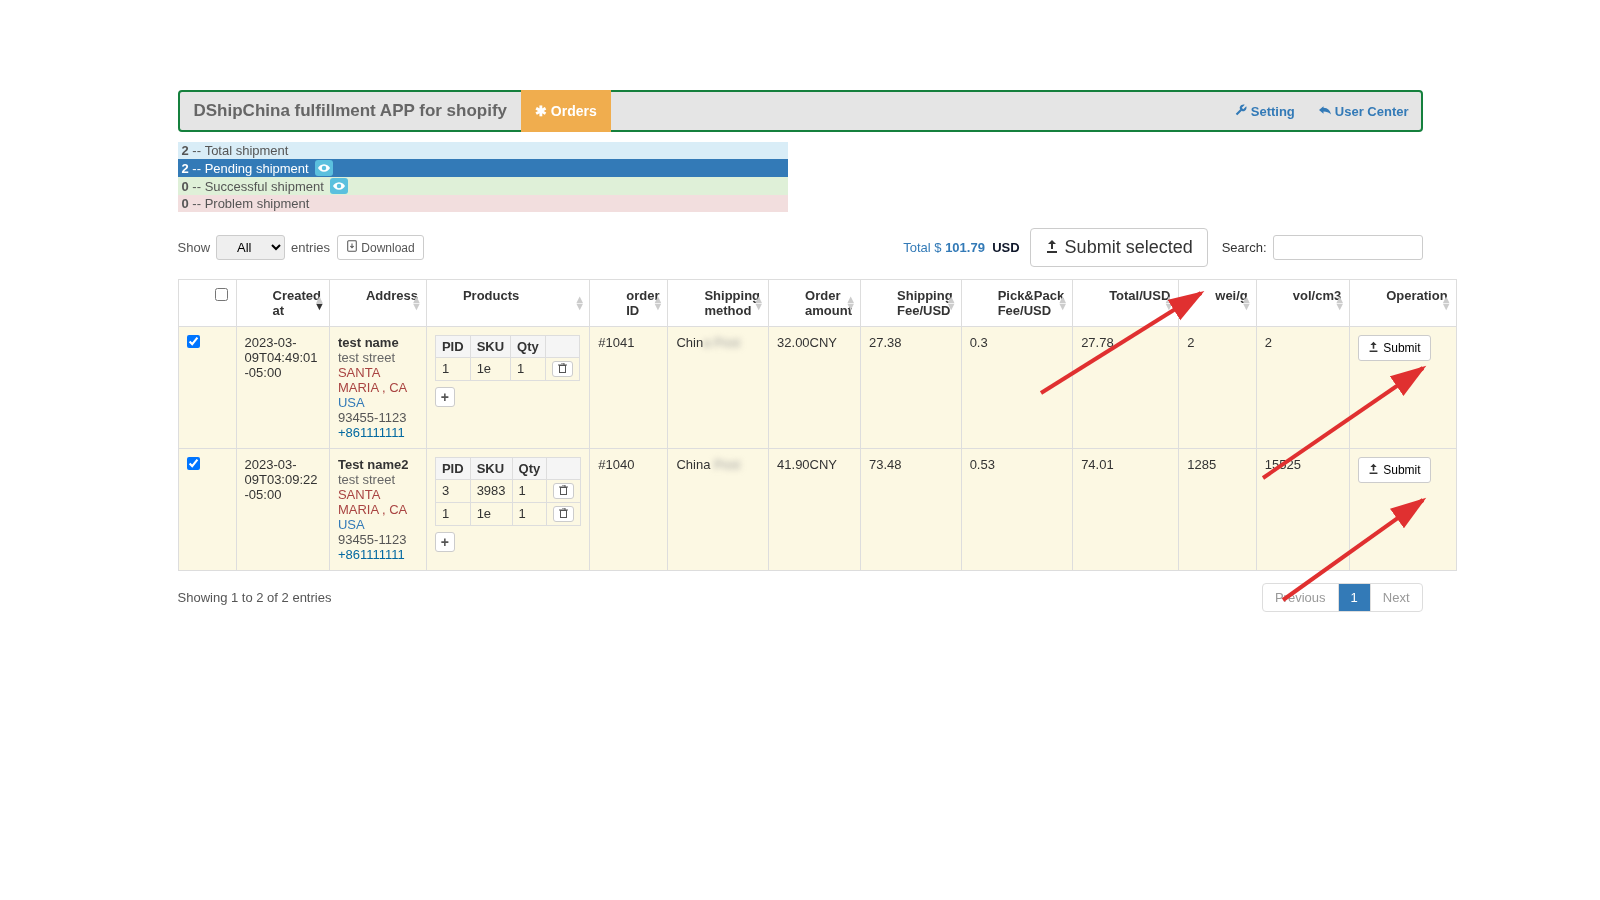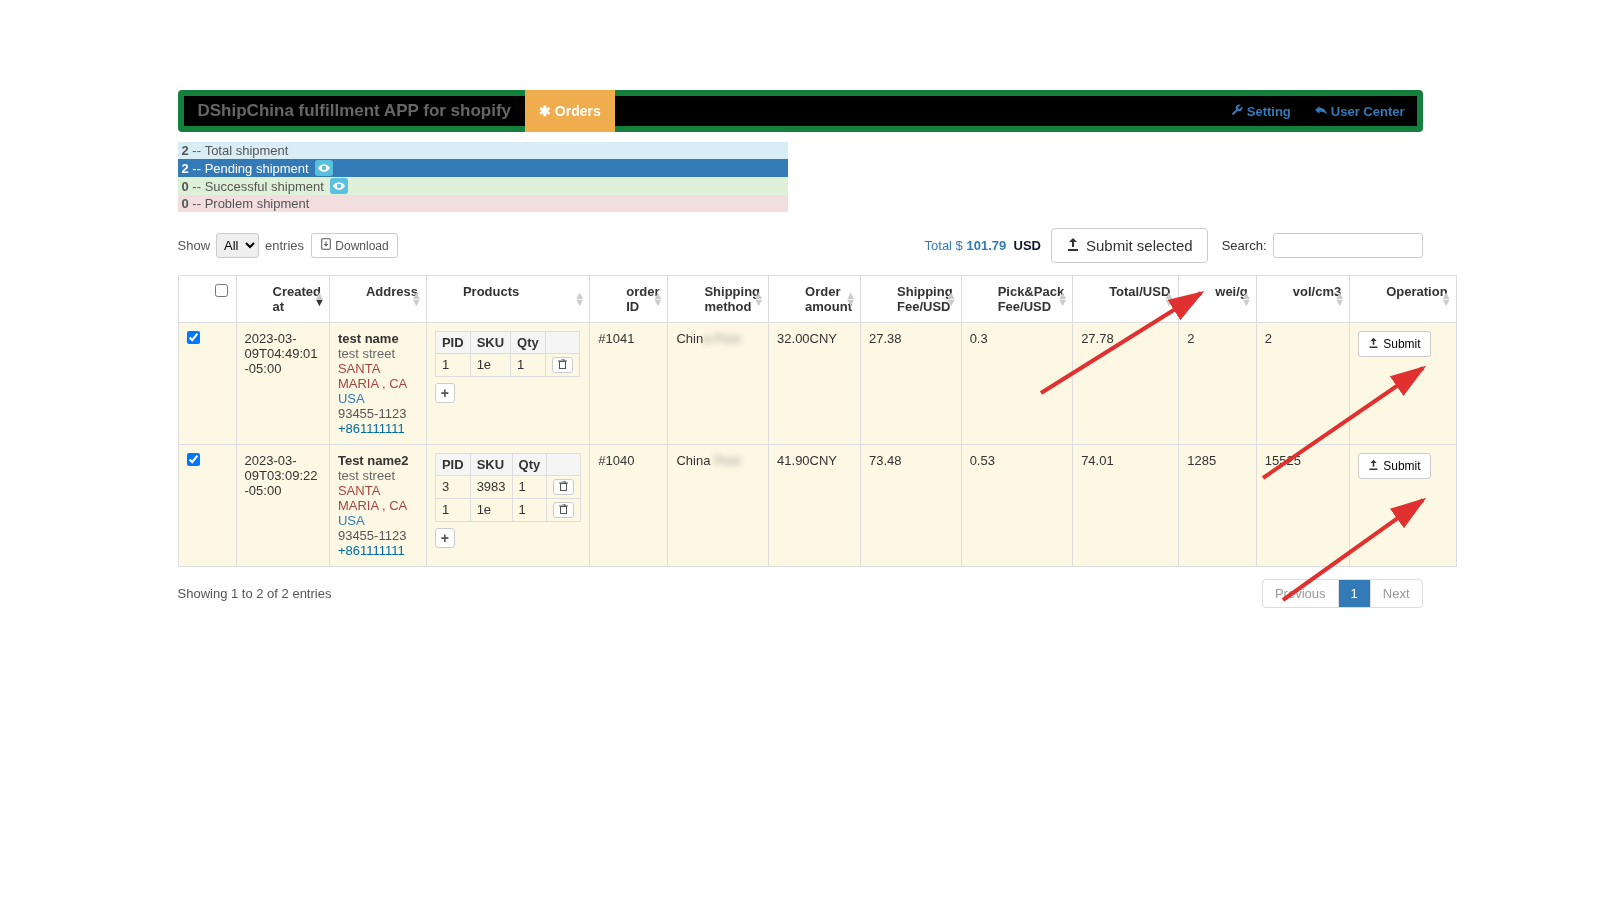--- a/index.html
+++ b/index.html
@@ -1,20 +1,20 @@
 <!DOCTYPE html>
 <html><head>
 <meta charset="utf-8">
 <style>
 * { box-sizing: border-box; margin: 0; padding: 0; }
 body { font-family: "Helvetica Neue", Helvetica, Arial, sans-serif; font-size: 13px; color: #333; background: #fff; }
 .container { width: 1245px; margin: 0 auto; padding-top: 0; }
 
 
-.navbar { display: flex; align-items: center; background: #000000; border: 6px solid #15803d; border-radius: 4px; margin-top: 90px; height: 42px; justify-content: center; }
+.navbar { display: flex; align-items: center; background: #e5e5e5; border: 2px solid #15803d; border-radius: 4px; margin-top: 90px; height: 42px; justify-content: center; }
 .navbar-brand { font-size: 17px; font-weight: bold; color: #666; padding: 0 14px; }
 .nav-tab { display: inline-flex; align-items: center; height: 42px; padding: 0 14px; text-decoration: none; font-size: 14px; font-weight: bold; }
 .nav-tab.active { background: #f0ad4e; color: #fff; }
 .nav-tab.link { color: #337ab7; }
 .nav-right { margin-left: auto; display: flex; }
 .nav-right a { color: #337ab7; text-decoration: none; font-weight: bold; padding: 12px 12px; display: inline-flex; align-items: center; height: 42px; }
 .icon-inline { margin-right: 4px; }
 
 
 .status-block { width: 610px; margin-top: 10px; font-size: 13px; }
@@ -22,28 +22,28 @@
 .status-total { background: #d9edf7; }
 .status-pending { background: #337ab7; color: #fff; }
 .status-success { background: #dff0d8; }
 .status-problem { background: #f2dede; }
 .status-row b { color: inherit; }
 .eye-badge { display: inline-flex; align-items: center; justify-content: center; width: 18px; height: 16px; background: #5bc0de; border-radius: 3px; margin-left: 6px; font-size: 10px; color: #fff; }
 .status-success .eye-badge { background: #5bc0de; }
 
 
 .toolbar { display: flex; align-items: center; margin-top: 16px; font-size: 13px; color: #555; }
-.toolbar select { border: 1px solid #ccc; border-radius: 3px; padding: 3px 3px; margin: 0 6px; font-size: 13px; }
+.toolbar select { border: 1px solid #ccc; border-radius: 3px; padding: 3px 16px; margin: 0 6px; font-size: 13px; }
 .btn-sm { border: 1px solid #ccc; background: #fff; border-radius: 3px; padding: 4px 8px; font-size: 12px; cursor: pointer; color: #555; display: inline-flex; align-items: center; }
 .toolbar-right { margin-left: auto; display: flex; align-items: center; }
 .total-label { font-size: 13px; margin-right: 10px; }
 .total-label .curr { color: #337ab7; }
 .total-label .amt { color: #337ab7; font-weight: bold; margin-top: 12px; }
 .total-label .usd { color: #0f172a; font-weight: bold; }
-.btn-submit-selected { border: 1px solid #ccc; background: #fff; border-radius: 4px; padding: 8px 14px; font-size: 15px; color: #333; cursor: pointer; display: inline-flex; align-items: center; }
+.btn-submit-selected { border: 1px solid #ccc; background: #fff; border-radius: 4px; padding: 8px 14px; font-size: 18px; color: #333; cursor: pointer; display: inline-flex; align-items: center; }
 .search-label { margin-left: 14px; font-size: 13px; color: #333; }
 .search-input { border: 1px solid #ccc; border-radius: 3px; padding: 4px 6px; width: 150px; margin-left: 6px; font-size: 13px; }
 
 
 .orders-table { width: 100%; border-collapse: collapse; margin-top: 12px; border: 1px solid #ddd; }
 .orders-table th, .orders-table td { border: 1px solid #ddd; padding: 8px 8px; vertical-align: top; font-size: 13px; text-align: left; }
 .orders-table th { background: #fff; font-weight: bold; position: relative; color: #333; padding-left: 36px; }
 .sort-icon { position: absolute; right: 4px; top: 50%; transform: translateY(-50%); color: #ccc; font-size: 11px; line-height: 7px; }
 .sort-icon.active-desc .down { color: #333; }
 .orders-table tbody tr { background: #fdf6e3; }

